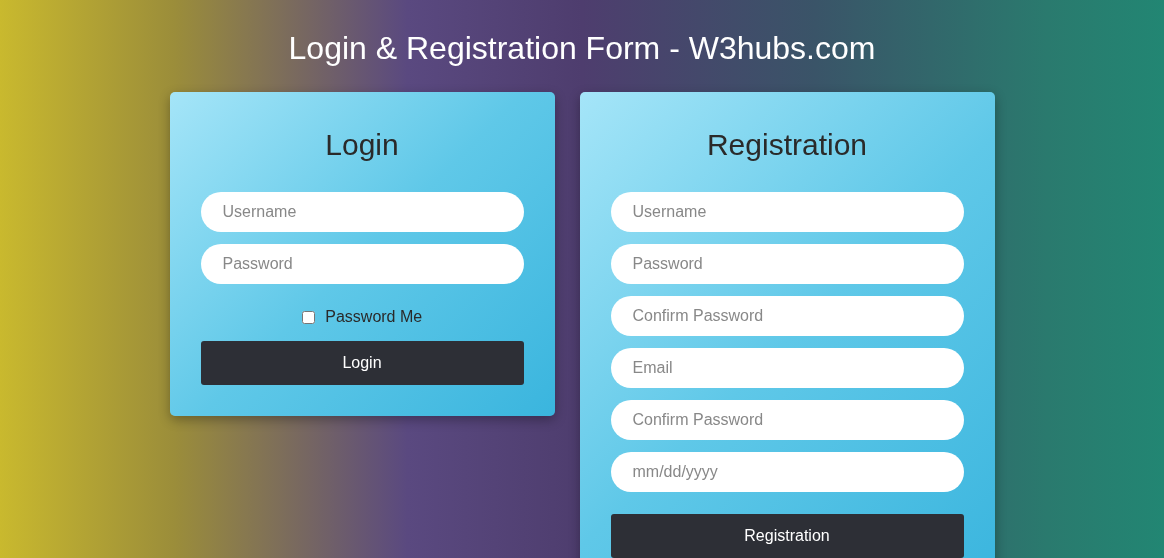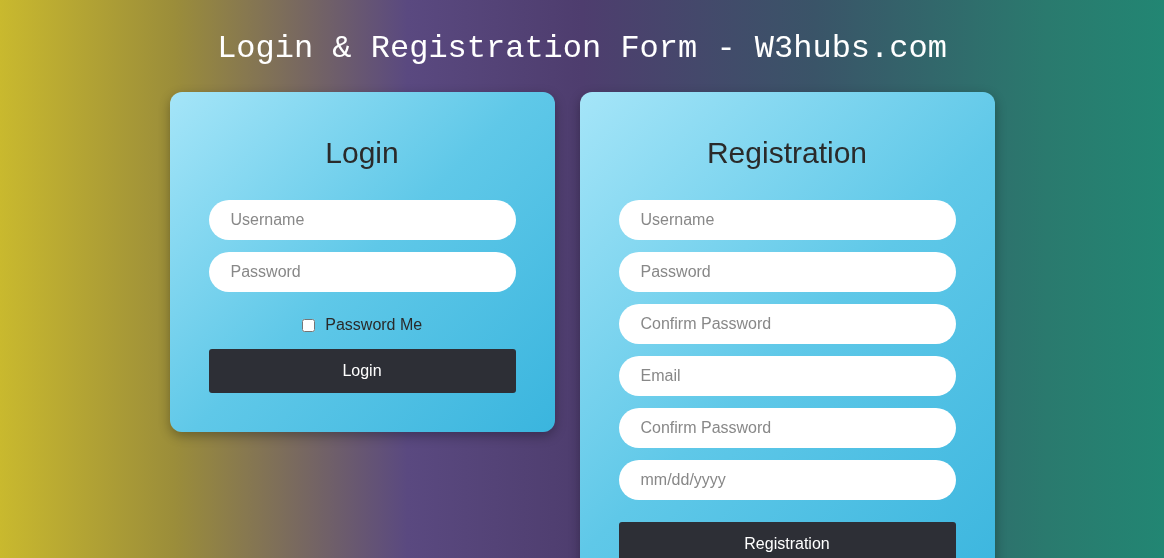--- a/index.html
+++ b/index.html
@@ -14,32 +14,31 @@
       width: 1164px;
       padding: 20px;
     }
     .page-title {
       color: #fff;
       text-align: center;
       font-size: 32px;
       font-weight: 400;
       margin-bottom: 25px;
       margin-top: 10px;
-      font-family: Liberation Mono, monospace;
     }
     .forms-container {
       display: flex;
       justify-content: center;
       gap: 25px;
       align-items: flex-start;
     }
     .card {
       background: linear-gradient(135deg, #a5e5f8 0%, #5fc8e8 50%, #3ab5de 100%);
-      padding: 39px;
-      border-radius: 12px;
+      padding: 31px;
+      border-radius: 5px;
       box-shadow: 0 4px 12px rgba(0,0,0,0.3);
     }
     .login-card {
       width: 385px;
     }
     .reg-card {
       width: 415px;
     }
     .card-title {
       text-align: center;

